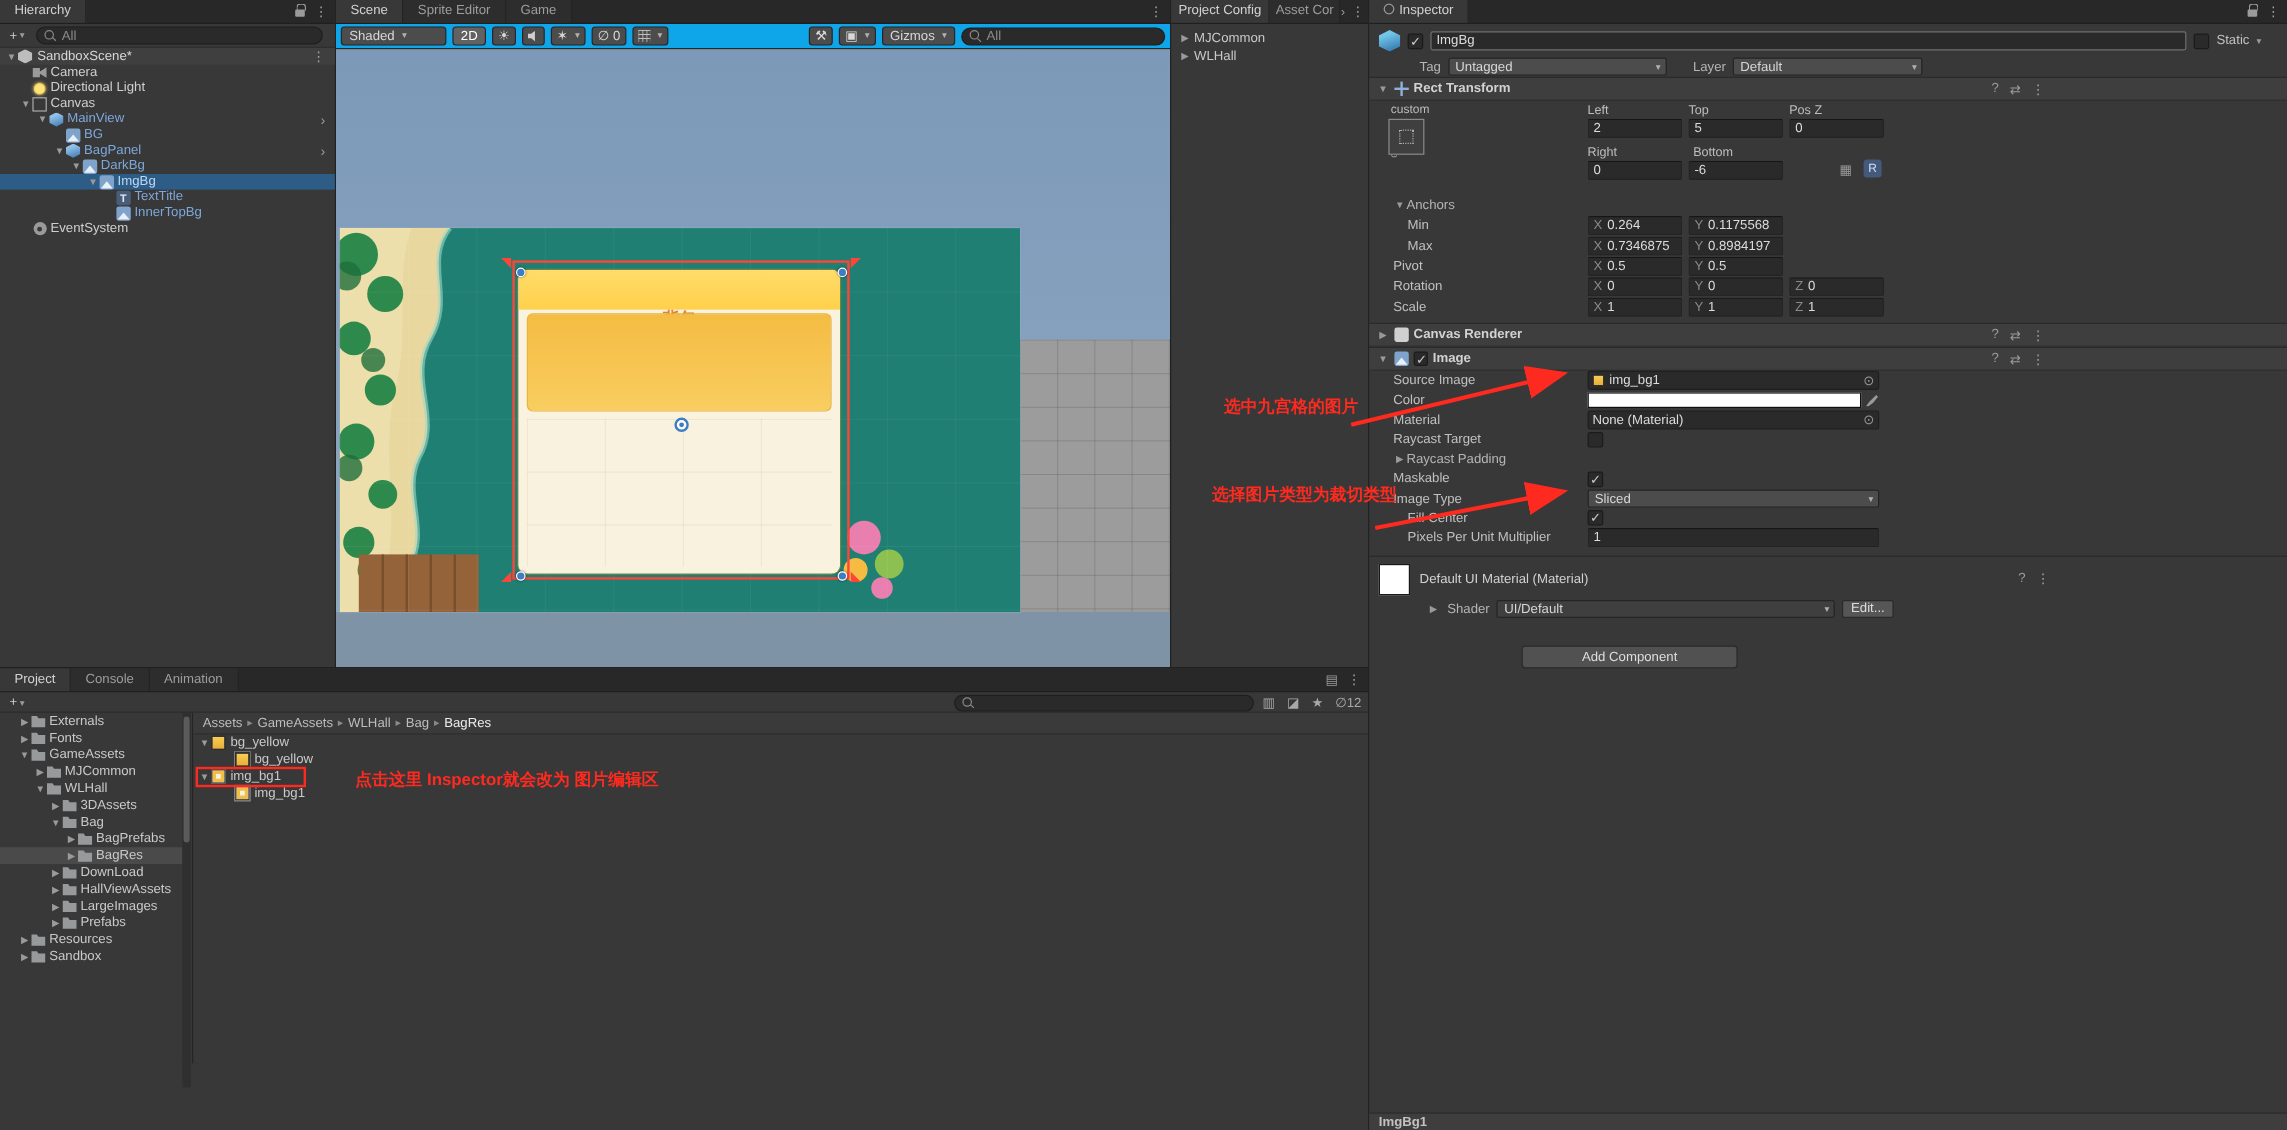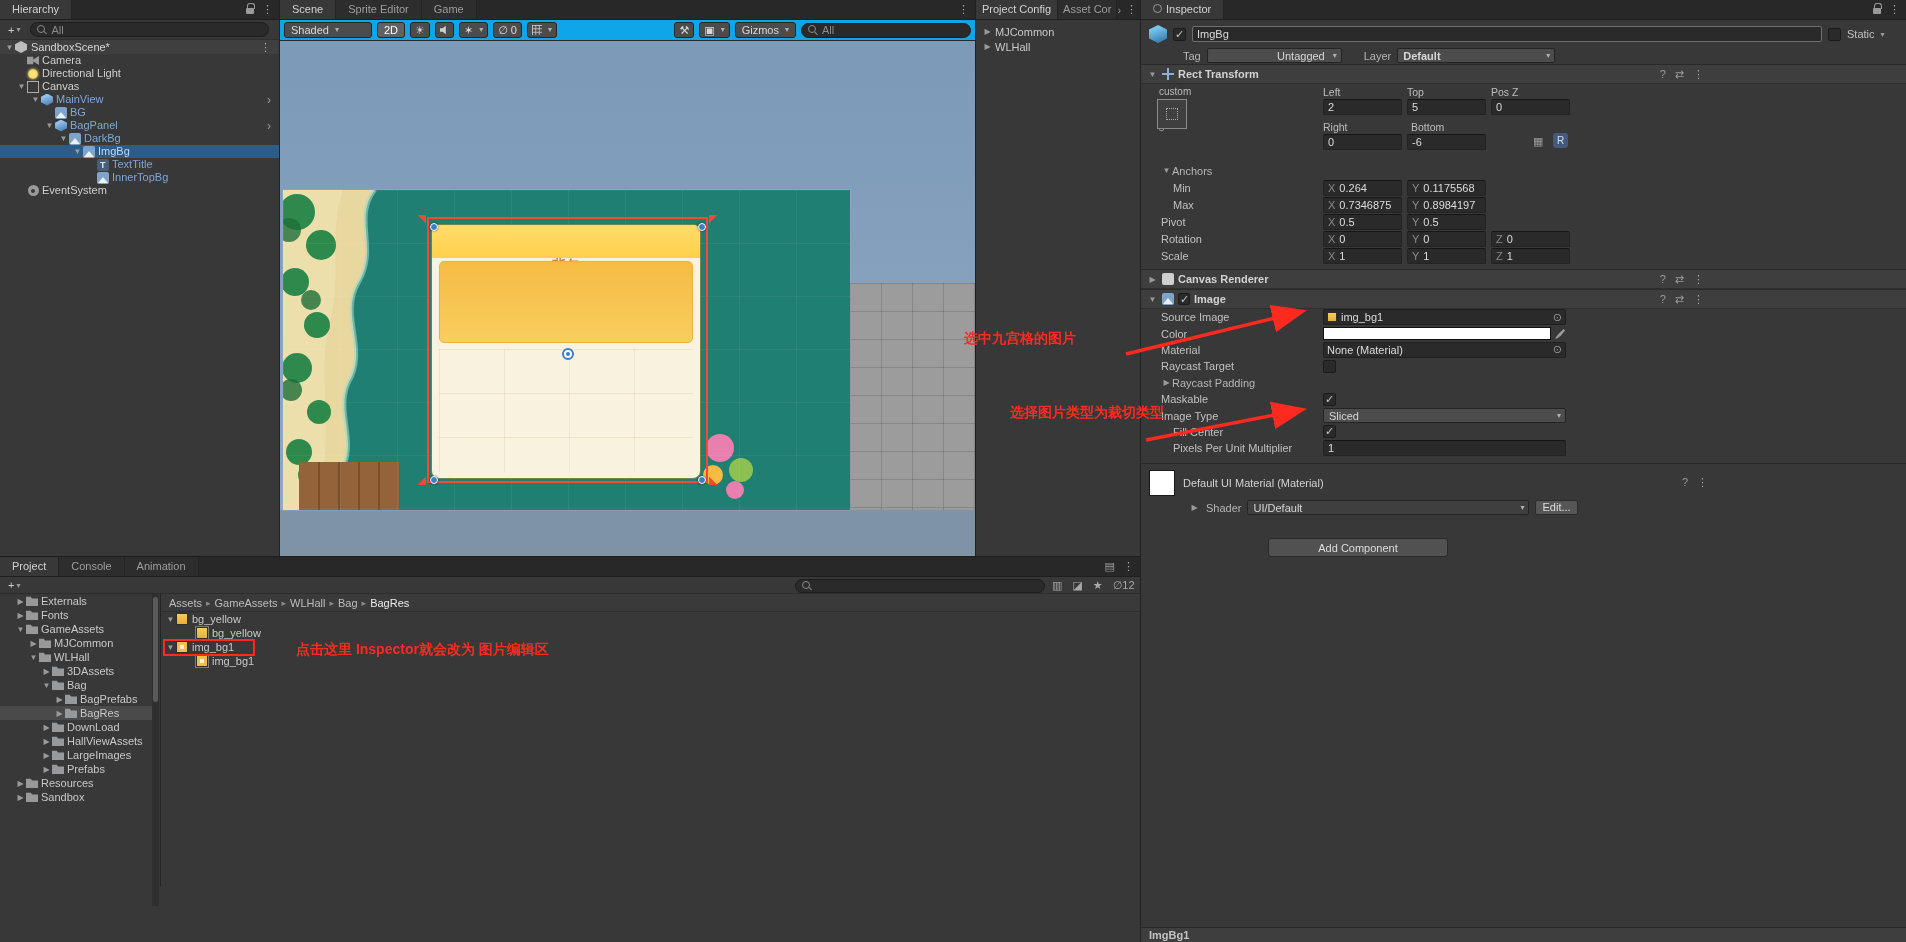--- a/index.html
+++ b/index.html
@@ -91,22 +91,22 @@
 .go-ic{width:18px;height:18px;background:linear-gradient(160deg,#73c6ea 25%,#3f85b8 80%);clip-path:polygon(50% 0,100% 25%,100% 75%,50% 100%,0 75%,0 25%);flex:none;}
 .cb{width:13px;height:13px;background:#2a2a2a;border:1px solid #1b1b1b;border-radius:2px;position:relative;flex:none;}
 .cb.on::after{content:"✓";position:absolute;left:1px;top:-1px;font-size:11px;color:#c9c9c9;}
 .fld{background:#2a2a2a;border:1px solid #232323;border-top-color:#161616;border-radius:2px;height:16px;display:flex;align-items:center;padding:0 4px;color:#dcdcdc;}
 .namefld{width:630px;border-color:#6f6f6f;}
 .static-lb{color:#c0c0c0;}
 .tagrow{display:flex;align-items:center;height:17px;padding-left:42px;gap:6px;}
 .dimlb{color:#b5b5b5;}
 .dd{background:#4c4c4c;border:1px solid #242424;border-radius:2px;height:15px;display:flex;align-items:center;padding:0 16px 0 5px;position:relative;color:#d6d6d6;}
 .dd::after{content:"▾";position:absolute;right:4px;color:#b0b0b0;font-size:8px;top:2px;}
-.tagdd{width:135px;justify-content:flex-end;}
-.layerdd{width:158px;margin-left:16px;font-weight:bold;}
+.tagdd{width:182px;}
+.layerdd{width:158px;margin-left:16px;}
 .chead{height:20px;background:#3e3e3e;border-top:1px solid #2a2a2a;border-bottom:1px solid #2f2f2f;display:flex;align-items:center;padding:0 6px;font-weight:bold;color:#d2d2d2;gap:4px;}
 .hicons{margin-left:auto;display:flex;gap:9px;color:#9b9b9b;font-weight:normal;padding-right:196px;}
 .rt-ic{width:12px;height:12px;position:relative;flex:none;}
 .rt-ic::before{content:"";position:absolute;left:0;top:5px;width:12px;height:2px;background:#8fb1d9;}
 .rt-ic::after{content:"";position:absolute;left:5px;top:0;width:2px;height:12px;background:#8fb1d9;}
 .cr-ic{width:12px;height:12px;background:#d0d0d0;border-radius:2px;flex:none;}
 .rt-block{position:relative;height:78px;}
 .custom-v{position:absolute;left:0;top:28px;width:40px;text-align:center;transform:rotate(-90deg);font-size:9px;color:#9a9a9a;}
 .anchor-widget{position:absolute;left:16px;top:2px;}
 .custom-h{font-size:10px;color:#bbb;display:block;margin-left:2px;}
@@ -744,14 +744,14 @@
 
 <svg id="annsvg">
   <defs>
     <marker id="ah" markerWidth="10" markerHeight="8" refX="8" refY="4" orient="auto">
       <polygon points="0,0 10,4 0,8" fill="#ff2a1f"></polygon>
     </marker>
   </defs>
   <line x1="1126" y1="354" x2="1300" y2="312" stroke="#ff2a1f" stroke-width="3.5" marker-end="url(#ah)"></line>
   <line x1="1146" y1="440" x2="1300" y2="410" stroke="#ff2a1f" stroke-width="3.5" marker-end="url(#ah)"></line>
 </svg>
-<span class="ann" style="left:964px;top:330px">选中九宫格的图片</span>
+<span class="ann" style="left:1020px;top:330px">选中九宫格的图片</span>
 <span class="ann" style="left:1010px;top:404px">选择图片类型为裁切类型</span>
 
 </body></html>

